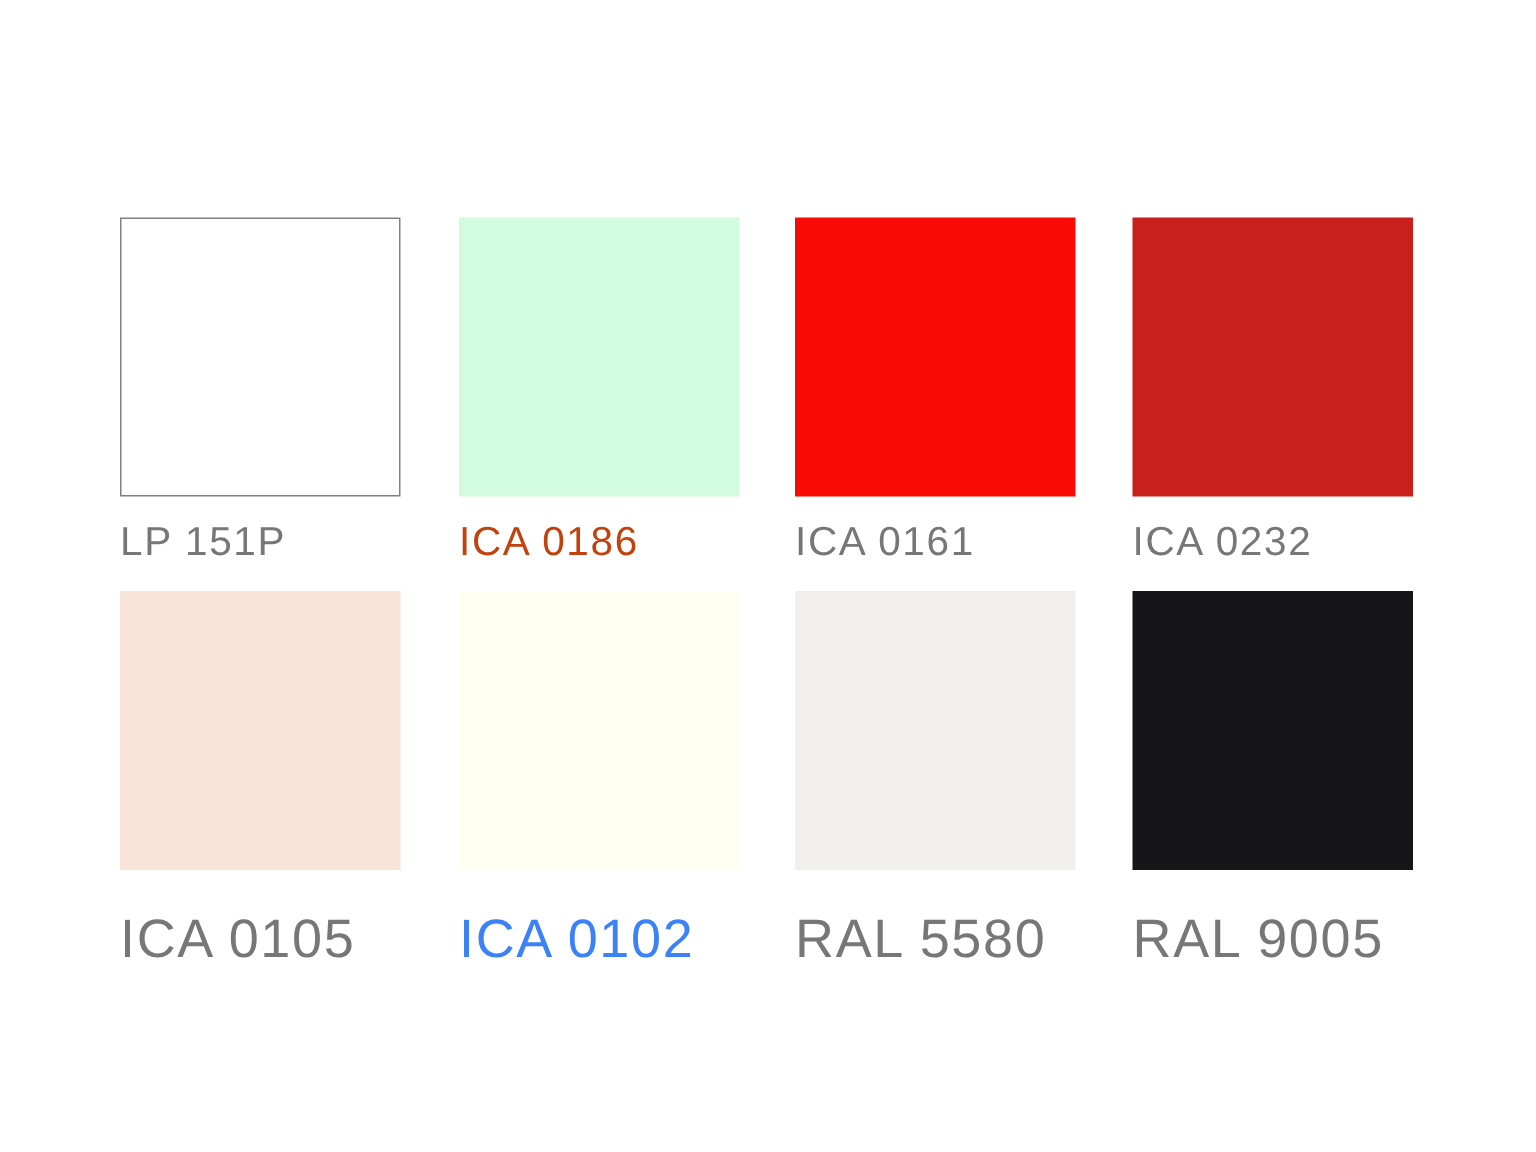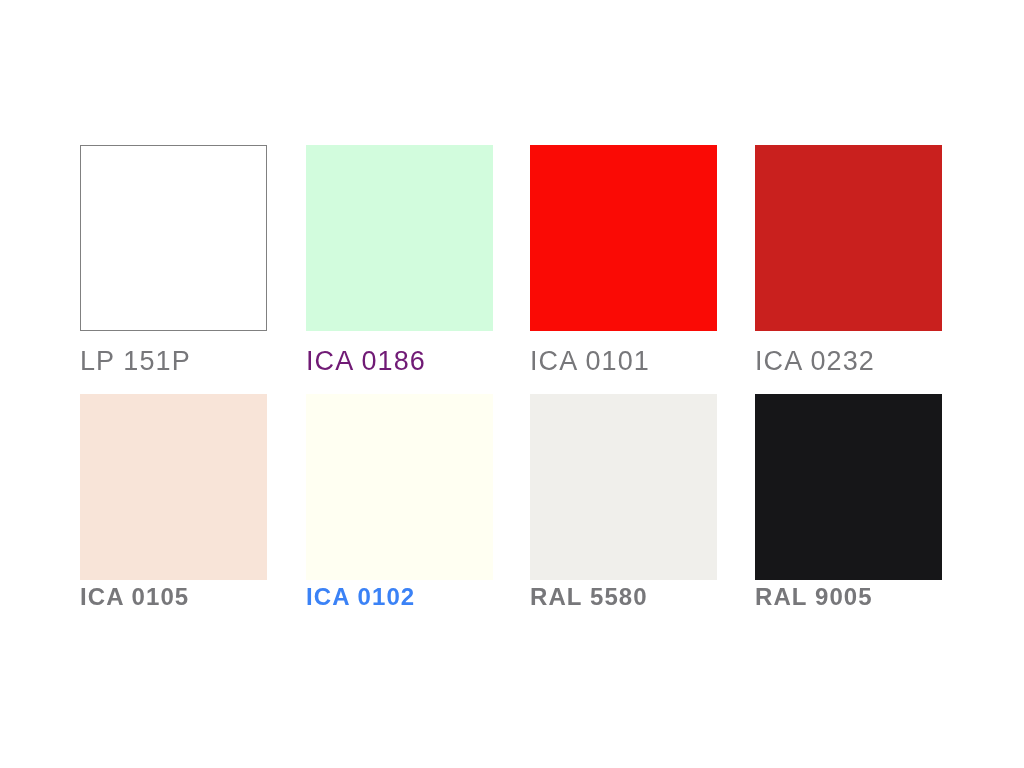--- a/index.html
+++ b/index.html
@@ -64,45 +64,44 @@
     font-size: 27px;
     font-weight: 300;
     letter-spacing: 1.1px;
     color: #77777a;
     white-space: nowrap;
     line-height: 1.05;
     -webkit-font-smoothing: antialiased;
   }
 
   #swatch-row-2 .swatch-label {
-    margin-top: 4px;
-    font-size: 24px;
-    font-weight: bold;
+    margin-top: 27px;
+    font-size: 36px;
   }
 </style>
 </head>
 <body style="background: rgb(255, 255, 255);">
 
 <div id="palette-board">
 
   <div class="swatch-row" id="swatch-row-1">
 
     <div class="swatch-cell col-0">
       <div class="swatch-chip has-outline" style="background-color: rgb(255, 255, 255); border-color: rgb(128, 128, 128);"></div>
       <span class="swatch-label" style="color: rgb(119, 119, 122);">LP 151P</span>
     </div>
 
     <div class="swatch-cell col-1">
       <div class="swatch-chip" style="background-color: rgb(210, 252, 221);"></div>
-      <span class="swatch-label" style="color: #701a75;">ICA 0186</span>
+      <span class="swatch-label" style="color: #c2410c;">ICA 0186</span>
     </div>
 
     <div class="swatch-cell col-2">
       <div class="swatch-chip" style="background-color: rgb(250, 10, 5);"></div>
-      <span class="swatch-label" style="color: rgb(119, 119, 122);">ICA 0101</span>
+      <span class="swatch-label" style="color: rgb(119, 119, 122);">ICA 0161</span>
     </div>
 
     <div class="swatch-cell col-3">
       <div class="swatch-chip" style="background-color: rgb(201, 32, 30);"></div>
       <span class="swatch-label" style="color: rgb(119, 119, 122);">ICA 0232</span>
     </div>
 
   </div>
 
   <div class="swatch-row" id="swatch-row-2">

